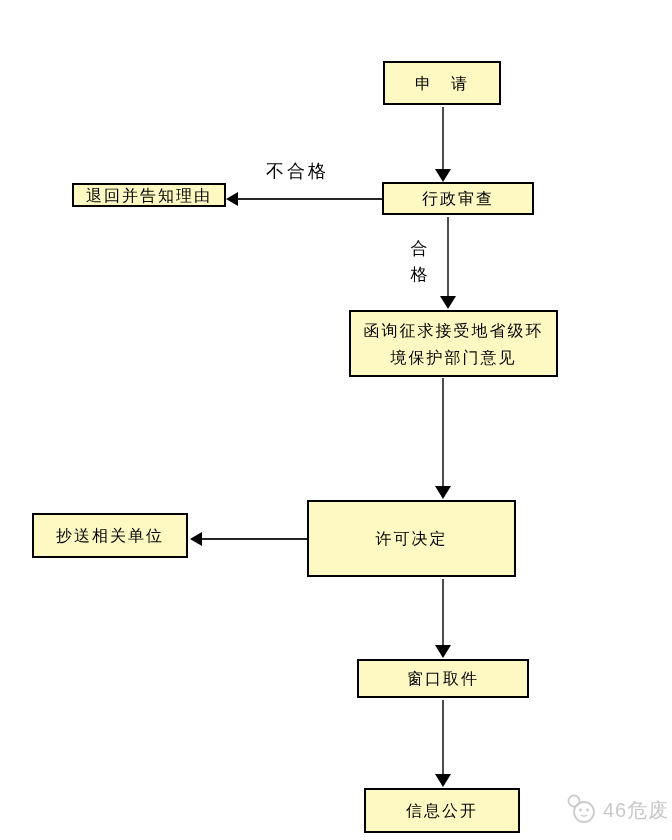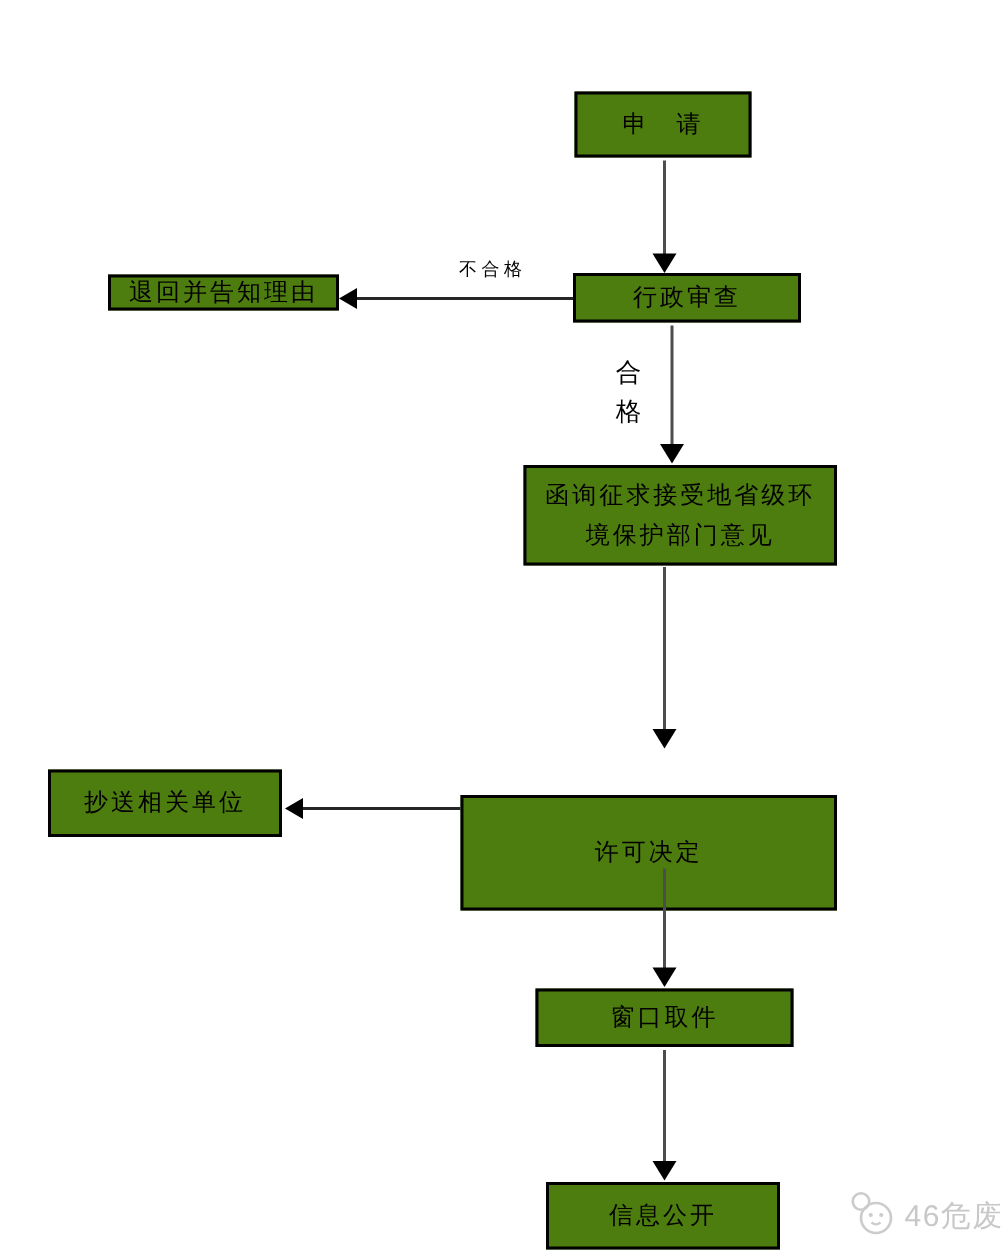--- a/index.html
+++ b/index.html
@@ -17,34 +17,34 @@
     left: 330px; top: 5px; width: 222px;
     text-align: center;
     font-size: 18px;
     font-weight: bold;
     letter-spacing: 2px;
   }
   .box {
     position: absolute;
     box-sizing: border-box;
     border: 2px solid #000000;
-    background: #4d7c0f;
+    background: #fef9c3;
     display: flex;
     align-items: center;
     justify-content: center;
     font-size: 16px;
     letter-spacing: 2px;
     text-align: center;
     line-height: 27px;
   }
   .box-apply    { left: 383px; top: 61px;  width: 118px; height: 44px; }
   .box-review   { left: 382px; top: 182px; width: 152px; height: 33px; }
   .box-reject   { left: 72px;  top: 183px; width: 154px; height: 24px; }
   .box-consult  { left: 349px; top: 310px; width: 209px; height: 67px; padding: 0 8px; }
-  .box-decision { left: 307px; top: 530px; width: 251px; height: 77px; font-family: Liberation Serif, serif; }
+  .box-decision { left: 307px; top: 500px; width: 209px; height: 77px; font-family: Liberation Serif, serif; }
   .box-copy     { left: 32px;  top: 513px; width: 156px; height: 45px; }
   .box-pickup   { left: 357px; top: 659px; width: 172px; height: 39px; }
   .box-publish  { left: 364px; top: 788px; width: 156px; height: 45px; }
 
   .vline {
     position: absolute;
     width: 2px;
     background: #4d4d4d;
   }
   .hline {
@@ -61,25 +61,24 @@
   }
   .head-left {
     position: absolute;
     width: 0; height: 0;
     border-top: 7px solid transparent;
     border-bottom: 7px solid transparent;
     border-right: 12px solid #000000;
   }
   .edge-label-fail {
     position: absolute;
-    left: 266px; top: 171px;
-    font-size: 12px;
+    left: 266px; top: 159px;
+    font-size: 18px;
     letter-spacing: 3px;
     white-space: nowrap;
-    margin-left: 40px;
   }
   .edge-label-pass {
     position: absolute;
     left: 408px; top: 236px;
     width: 22px;
     font-size: 17px;
     line-height: 26px;
     text-align: center;
     word-break: break-all;
   }

